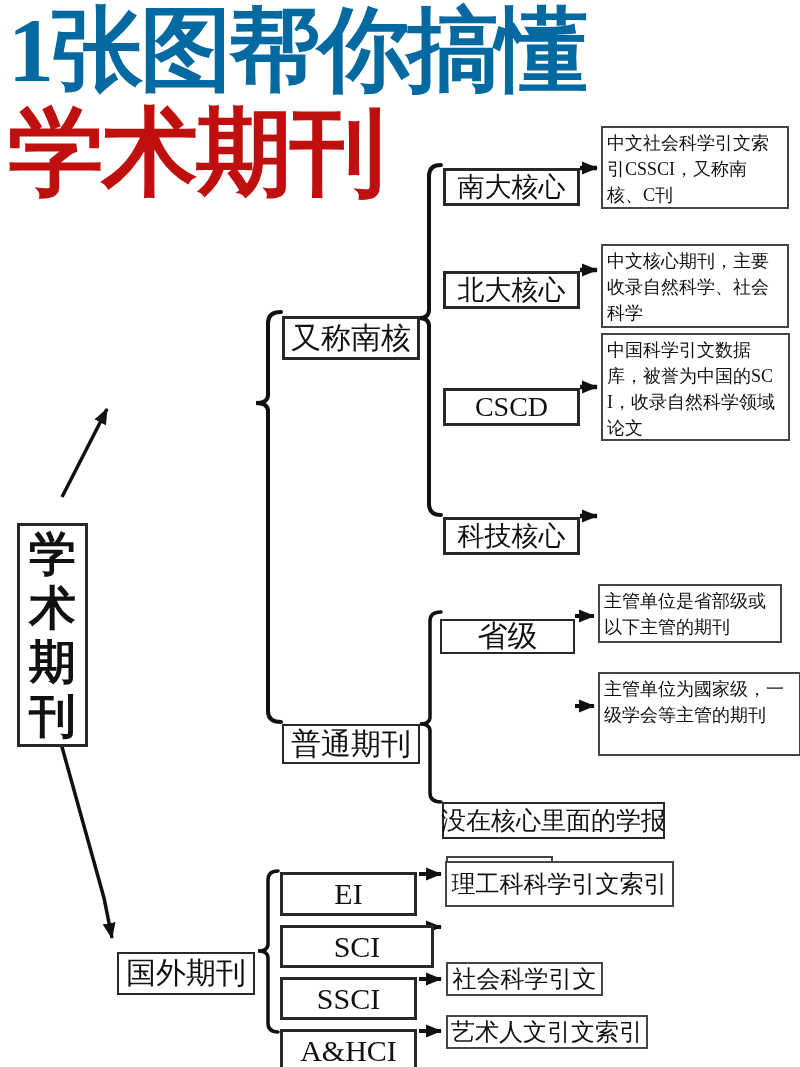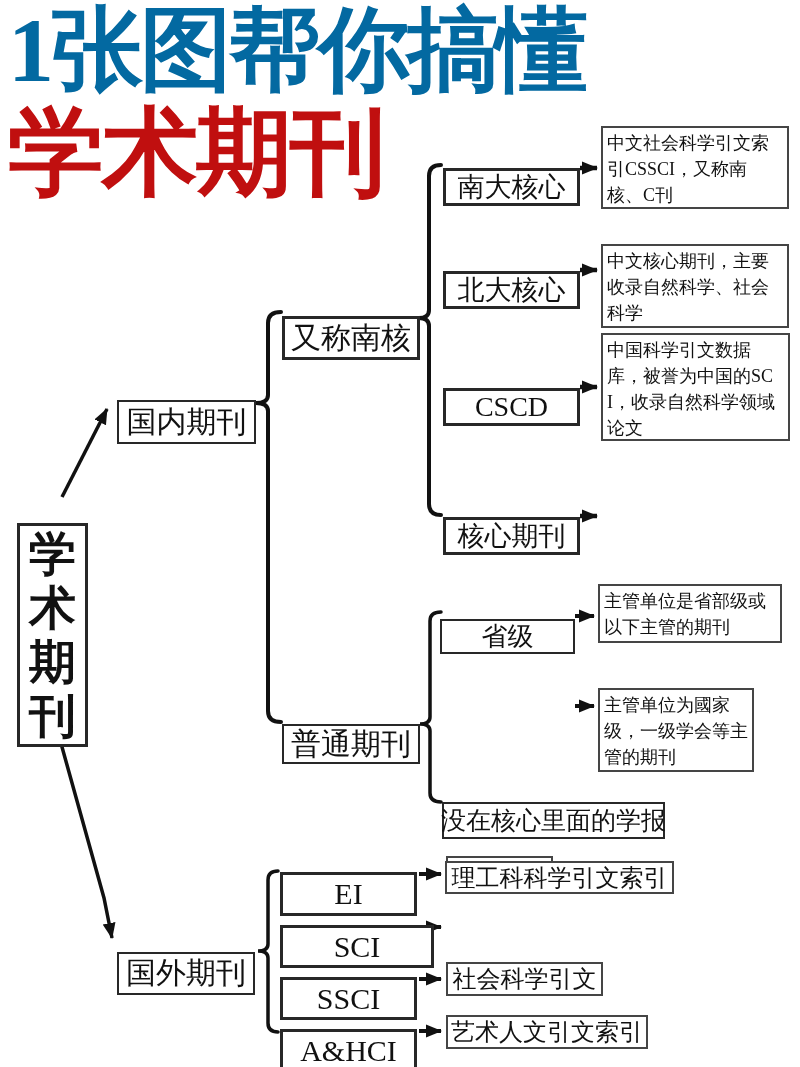--- a/index.html
+++ b/index.html
@@ -36,37 +36,37 @@
   .n-domestic{left:117px;top:380px;width:139px;height:44px;font-size:30px;border-width:2px;}
   .n-core{left:282px;top:296px;width:138px;height:44px;font-size:30px;}
   .n-ordinary{left:282px;top:704px;width:138px;height:40px;font-size:30px;border-width:2px;}
   .n-foreign{left:117px;top:932px;width:138px;height:43px;font-size:30px;border-width:2px;}
   
   .n-nanda{left:443px;top:148px;width:137px;height:38px;font-size:27px;}
   .n-beida{left:443px;top:251px;width:137px;height:38px;font-size:27px;}
   .n-cscd{left:443px;top:368px;width:137px;height:38px;font-size:28px;}
   .n-keji{left:443px;top:497px;width:137px;height:38px;font-size:27px;}
   
-  .n-prov{left:440px;top:599px;width:135px;height:35px;font-size:26px;border-width:2px;}
+  .n-prov{left:440px;top:599px;width:135px;height:35px;font-size:30px;border-width:2px;}
   .n-nat{left:440px;top:688px;width:135px;height:36px;font-size:26px;border-width:2px;}
   .n-noncore{left:442px;top:782px;width:223px;height:37px;font-size:25px;border-width:2px;}
   
   .n-ei{left:280px;top:852px;width:137px;height:44px;font-size:30px;}
   .n-sci{left:280px;top:905px;width:154px;height:43px;font-size:30px;}
   .n-ssci{left:280px;top:957px;width:137px;height:43px;font-size:30px;}
   .n-ahci{left:280px;top:1009px;width:137px;height:44px;font-size:30px;}
   
   .d-nanda{left:601px;top:126px;width:188px;height:83px;}
   .d-beida{left:601px;top:228px;width:188px;height:84px;margin-top:16px;}
   .d-cscd{left:601px;top:333px;width:189px;height:108px;}
   .d-keji{left:601px;top:460px;width:189px;height:107px;}
   .d-prov{left:598px;top:584px;width:184px;height:59px;}
-  .d-nat{left:598px;top:688px;width:156px;height:84px;}
+  .d-nat{left:598px;top:672px;width:203px;height:84px;}
   .d-ei{left:446px;top:856px;width:107px;height:35px;}
-  .d-sci{left:445px;top:861px;width:229px;height:33px;}
+  .d-sci{left:445px;top:861px;width:229px;height:46px;}
   .d-ssci{left:446px;top:962px;width:157px;height:34px;}
   .d-ahci{left:446px;top:1015px;width:202px;height:34px;}
 </style>
 </head>
 <body>
 
 <div class="canvas">
 
   <svg class="connectors" width="800" height="1067" viewBox="0 0 800 1067">
     <defs>
@@ -95,29 +95,28 @@
     <path d="M419,1031 L441,1031" stroke="#111" stroke-width="4" marker-end="url(#ah)"></path>
   </svg>
 
   <div class="title1">1张图帮你搞懂</div>
   <div class="title2">学术期刊</div>
 
   <div class="lbl root">
     <div class="root-label">学术期刊</div>
   </div>
 
-  <div class="lbl n-domestic">国内期刊</div>
   <div class="lbl n-core">又称南核</div>
   <div class="lbl n-ordinary">普通期刊</div>
   <div class="lbl n-foreign">国外期刊</div>
 
   <div class="lbl n-nanda">南大核心</div>
   <div class="lbl n-beida">北大核心</div>
   <div class="lbl n-cscd">CSCD</div>
-  <div class="lbl n-keji">核心期刊</div>
+  <div class="lbl n-keji">科技核心</div>
 
   <div class="desc d-nanda">中文社会科学引文索引CSSCI，又称南核、C刊</div>
   <div class="desc d-beida">中文核心期刊，主要收录自然科学、社会科学</div>
   <div class="desc d-cscd">中国科学引文数据库，被誉为中国的SCI，收录自然科学领域论文</div>
 
   <div class="lbl n-prov">省级</div>
   <div class="lbl n-noncore">没在核心里面的学报</div>
 
   <div class="desc d-prov">主管单位是省部级或以下主管的期刊</div>
   <div class="desc d-nat">主管单位为國家级，一级学会等主管的期刊</div>

